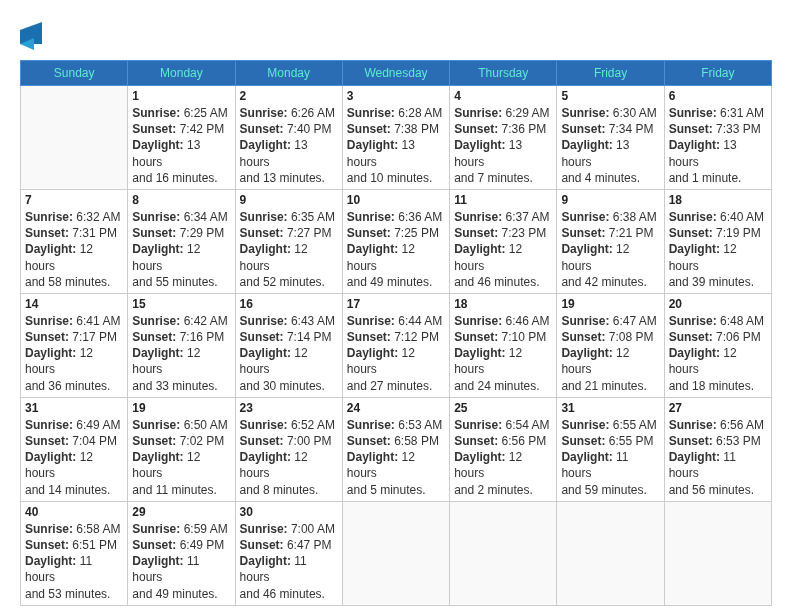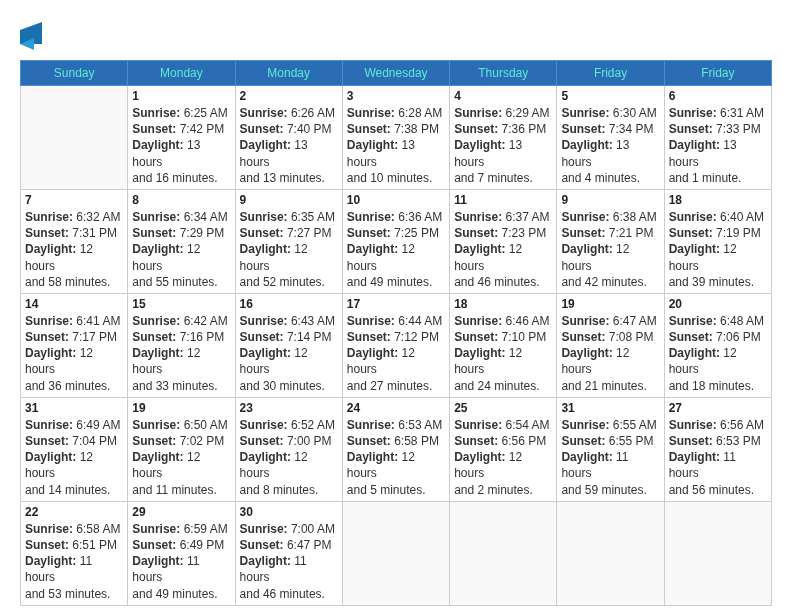--- a/index.html
+++ b/index.html
@@ -250,21 +250,21 @@
             <span class="day-num">31</span>
             <div class="cell-text"><b>Sunrise: </b>6:55 AM<br><b>Sunset: </b>6:55 PM<br><b>Daylight: </b>11 hours<br>and 59 minutes.</div>
           </td>
           <td>
             <span class="day-num">27</span>
             <div class="cell-text"><b>Sunrise: </b>6:56 AM<br><b>Sunset: </b>6:53 PM<br><b>Daylight: </b>11 hours<br>and 56 minutes.</div>
           </td>
         </tr>
         <tr class="last-row">
           <td>
-            <span class="day-num">22</span>
+            <span class="day-num">40</span>
             <div class="cell-text"><b>Sunrise: </b>6:58 AM<br><b>Sunset: </b>6:51 PM<br><b>Daylight: </b>11 hours<br>and 53 minutes.</div>
           </td>
           <td>
             <span class="day-num">29</span>
             <div class="cell-text"><b>Sunrise: </b>6:59 AM<br><b>Sunset: </b>6:49 PM<br><b>Daylight: </b>11 hours<br>and 49 minutes.</div>
           </td>
           <td>
             <span class="day-num">30</span>
             <div class="cell-text"><b>Sunrise: </b>7:00 AM<br><b>Sunset: </b>6:47 PM<br><b>Daylight: </b>11 hours<br>and 46 minutes.</div>
           </td>

